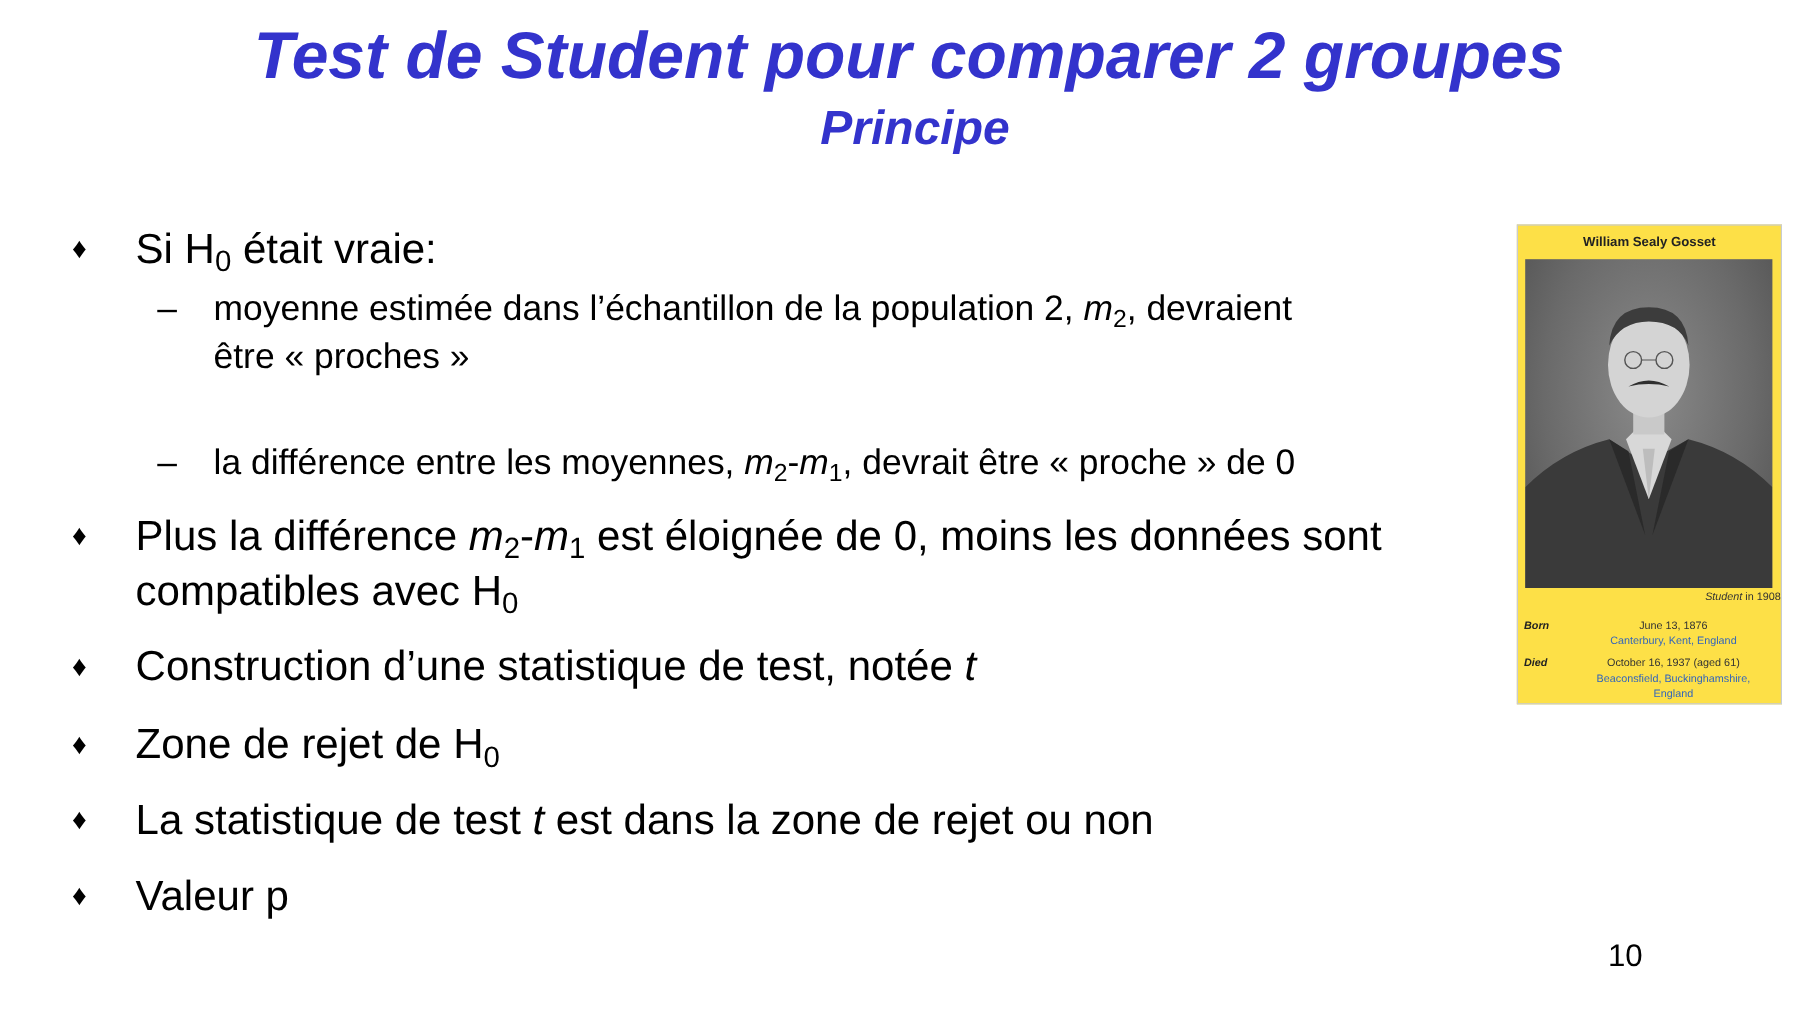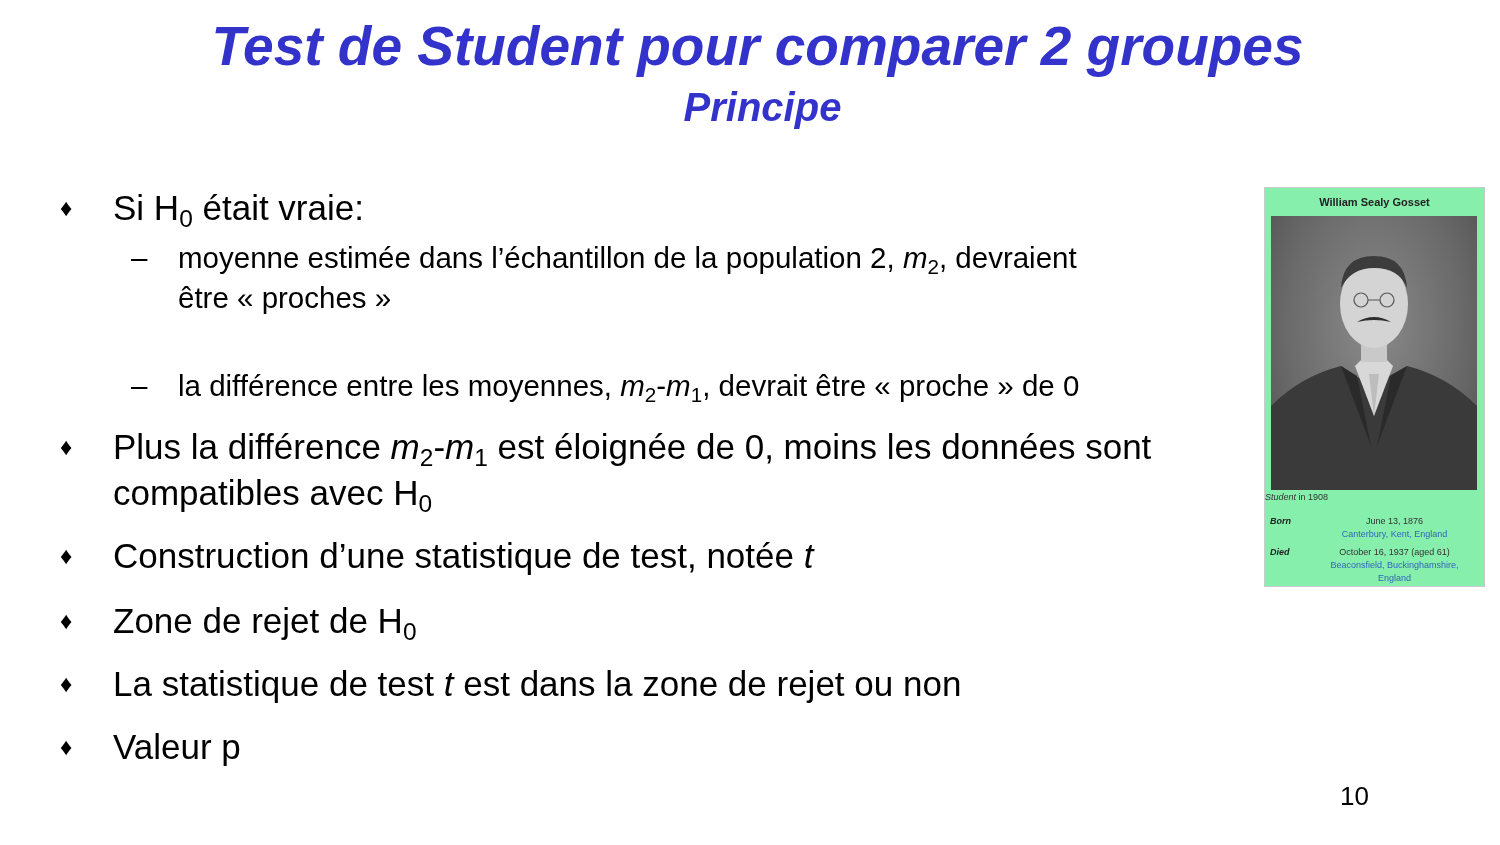--- a/index.html
+++ b/index.html
@@ -23,34 +23,34 @@
       position: absolute; left: -53px; top: 0; font-size: 24px; line-height: 46px;
     }
     .b2 {
       position: absolute; left: 178px; font-size: 29.5px; line-height: 40px; width: 1040px;
     }
     .b2 .dash { position: absolute; left: -47px; top: 0; }
     sub { font-size: 0.7em; line-height: 0; vertical-align: -0.28em; }
     i { font-style: italic; }
     .card {
       position: absolute; left: 1264px; top: 187px; width: 221px; height: 400px;
-      border: 1px solid #c8ccd1; background: #86efac; box-sizing: border-box;
+      border: 1px solid #c8ccd1; background: #fde047; box-sizing: border-box;
     }
     .card-name {
       position: absolute; left: 0; top: 8px; width: 100%; text-align: center;
       font-weight: bold; font-size: 11px; color: #222;
     }
     .photo {
       position: absolute; left: 6px; top: 28px; width: 206px; height: 274px;
       background: radial-gradient(ellipse at 50% 40%, #8a8a8a 0%, #6a6a6a 60%, #505050 100%);
       overflow: hidden;
     }
     .photo svg { width: 100%; height: 100%; display: block; }
     .caption {
-      position: absolute; left: 0; top: 304px; width: 100%; text-align: left;
+      position: absolute; left: 0; top: 304px; width: 100%; text-align: right;
       font-size: 9px; color: #333;
     }
     .caption i { font-style: italic; }
     .info-row { position: absolute; left: 5px; font-size: 9px; line-height: 13px; }
     .info-label { position: absolute; left: 0; top: 0; font-weight: bold; color: #222; width: 40px; font-style: italic; }
     .info-val { position: absolute; left: 42px; top: 0; width: 165px; color: #333; text-align: center; }
     .info-val .link { color: #3366bb; display: block; }
     .page-num {
       position: absolute; left: 1340px; top: 780px; font-size: 26px; line-height: 32px;
     }

